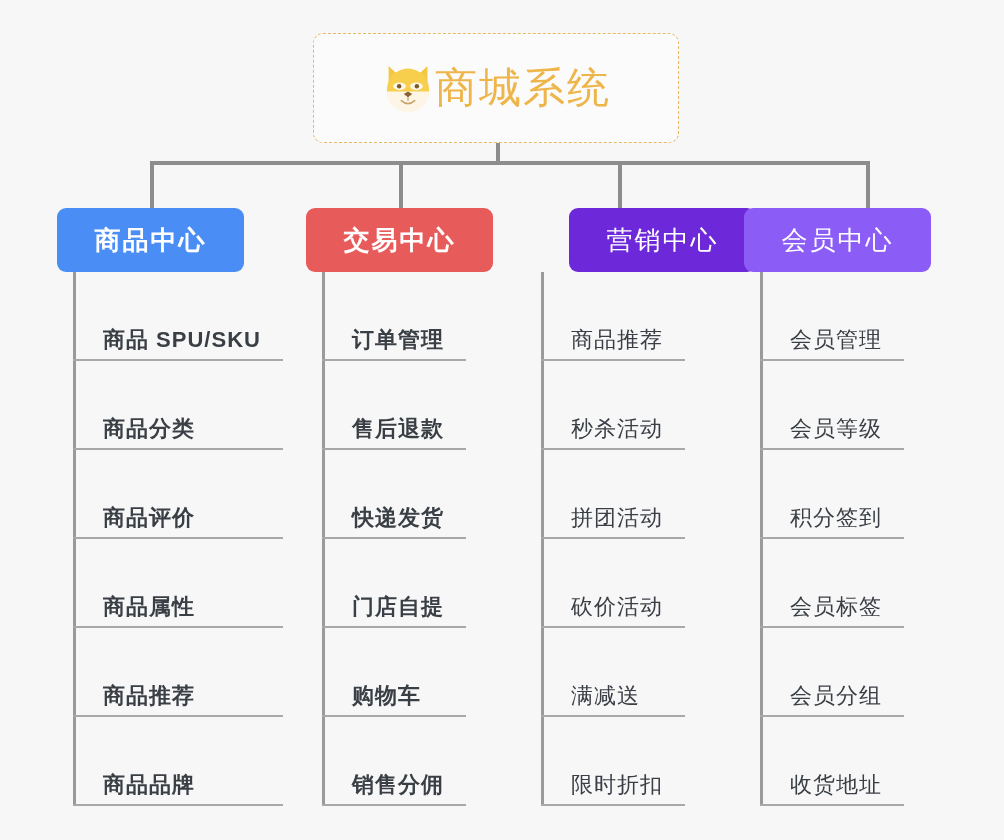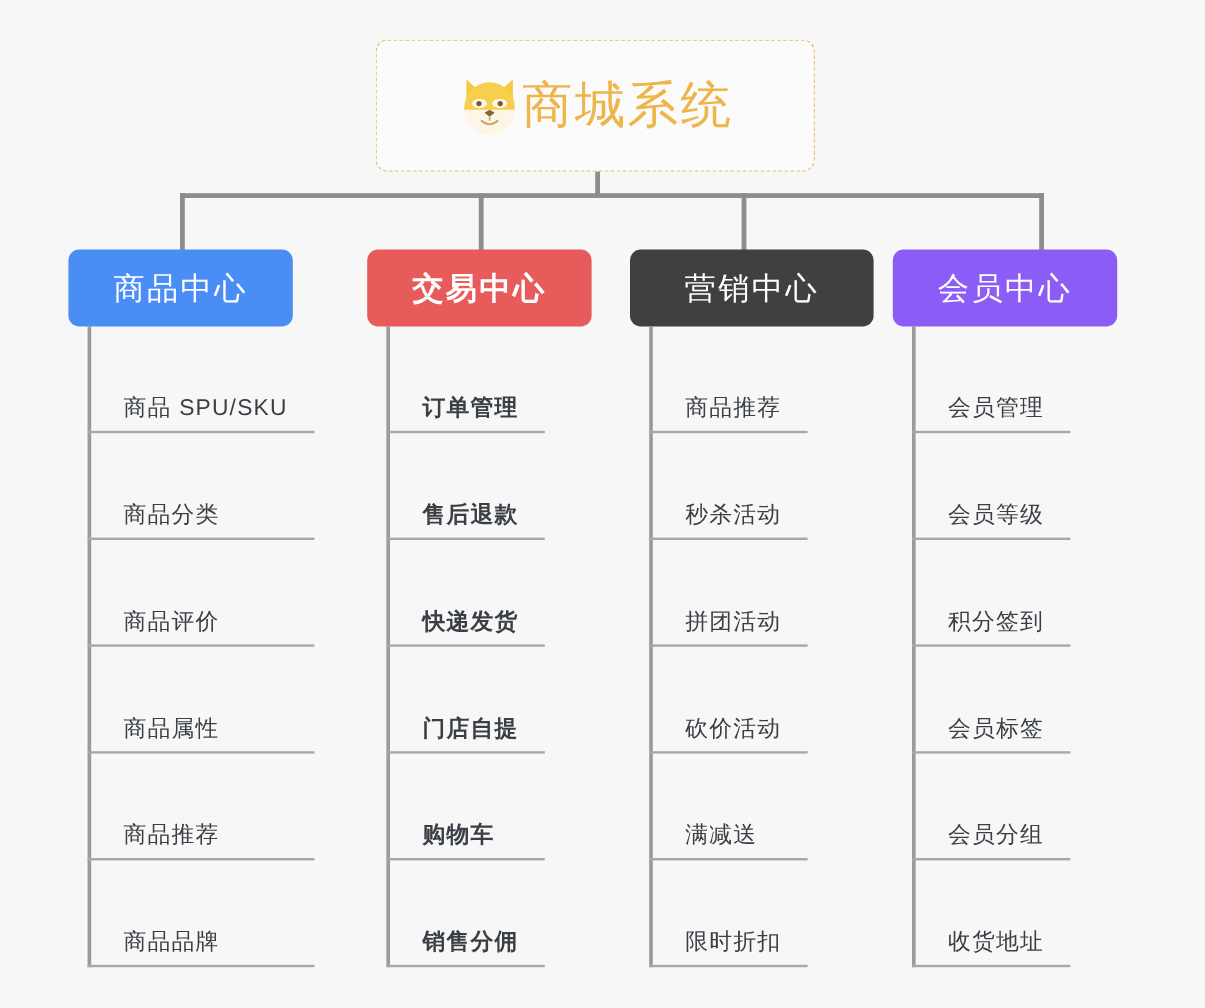--- a/index.html
+++ b/index.html
@@ -89,21 +89,21 @@
   }
   .leaf-inner {
     display: inline-flex;
     align-items: flex-end;
     padding: 0 22px 7px 30px;
     border-bottom: 2px solid #a8a8a8;
     box-sizing: border-box;
     min-width: 100%;
   }
   .leaf-label {
-    font-size: 19px;
+    font-size: 22px;
     color: #3a3f45;
     line-height: 1.1;
     white-space: nowrap;
     letter-spacing: 1px;
   }
 </style>
 </head>
 <body>
 
 <div id="root-node">
@@ -126,21 +126,21 @@
 </div>
 
 <div class="conn conn-v" style="left:496px; top:143px; height:20px;"></div>
 <div class="conn conn-h" style="left:150px; top:161px; width:720px;"></div>
 <div class="conn conn-v" style="left:150px; top:161px; height:48px;"></div>
 <div class="conn conn-v" style="left:399px; top:161px; height:48px;"></div>
 <div class="conn conn-v" style="left:618px; top:161px; height:48px;"></div>
 <div class="conn conn-v" style="left:866px; top:161px; height:48px;"></div>
 
 <div id="columns-root">
-    <div class="column" style="left: 57px; width: 187px;">
+    <div class="column" style="left: 57px; width: 187px; font-weight: bold;">
       <div class="col-header" style="background: rgb(74, 142, 245); width: 187px;">
         <span>商品中心</span>
       </div>
       <div class="col-trunk" style="height: 534px;"></div>
       <div class="leaf-list">
         <div class="leaf">
           <div class="leaf-inner">
             <span class="leaf-label">商品 SPU/SKU</span>
           </div>
         </div>
@@ -203,21 +203,21 @@
           </div>
         </div>
         <div class="leaf">
           <div class="leaf-inner">
             <span class="leaf-label">销售分佣</span>
           </div>
         </div>
       </div>
     </div>
     <div class="column" style="left: 525px; width: 187px;">
-      <div class="col-header" style="background: #404040; width: 203px;">
+      <div class="col-header" style="background: #6d28d9; width: 187px; margin-left: 44px;">
         <span>营销中心</span>
       </div>
       <div class="col-trunk" style="height: 534px;"></div>
       <div class="leaf-list">
         <div class="leaf">
           <div class="leaf-inner">
             <span class="leaf-label">商品推荐</span>
           </div>
         </div>
         <div class="leaf">

